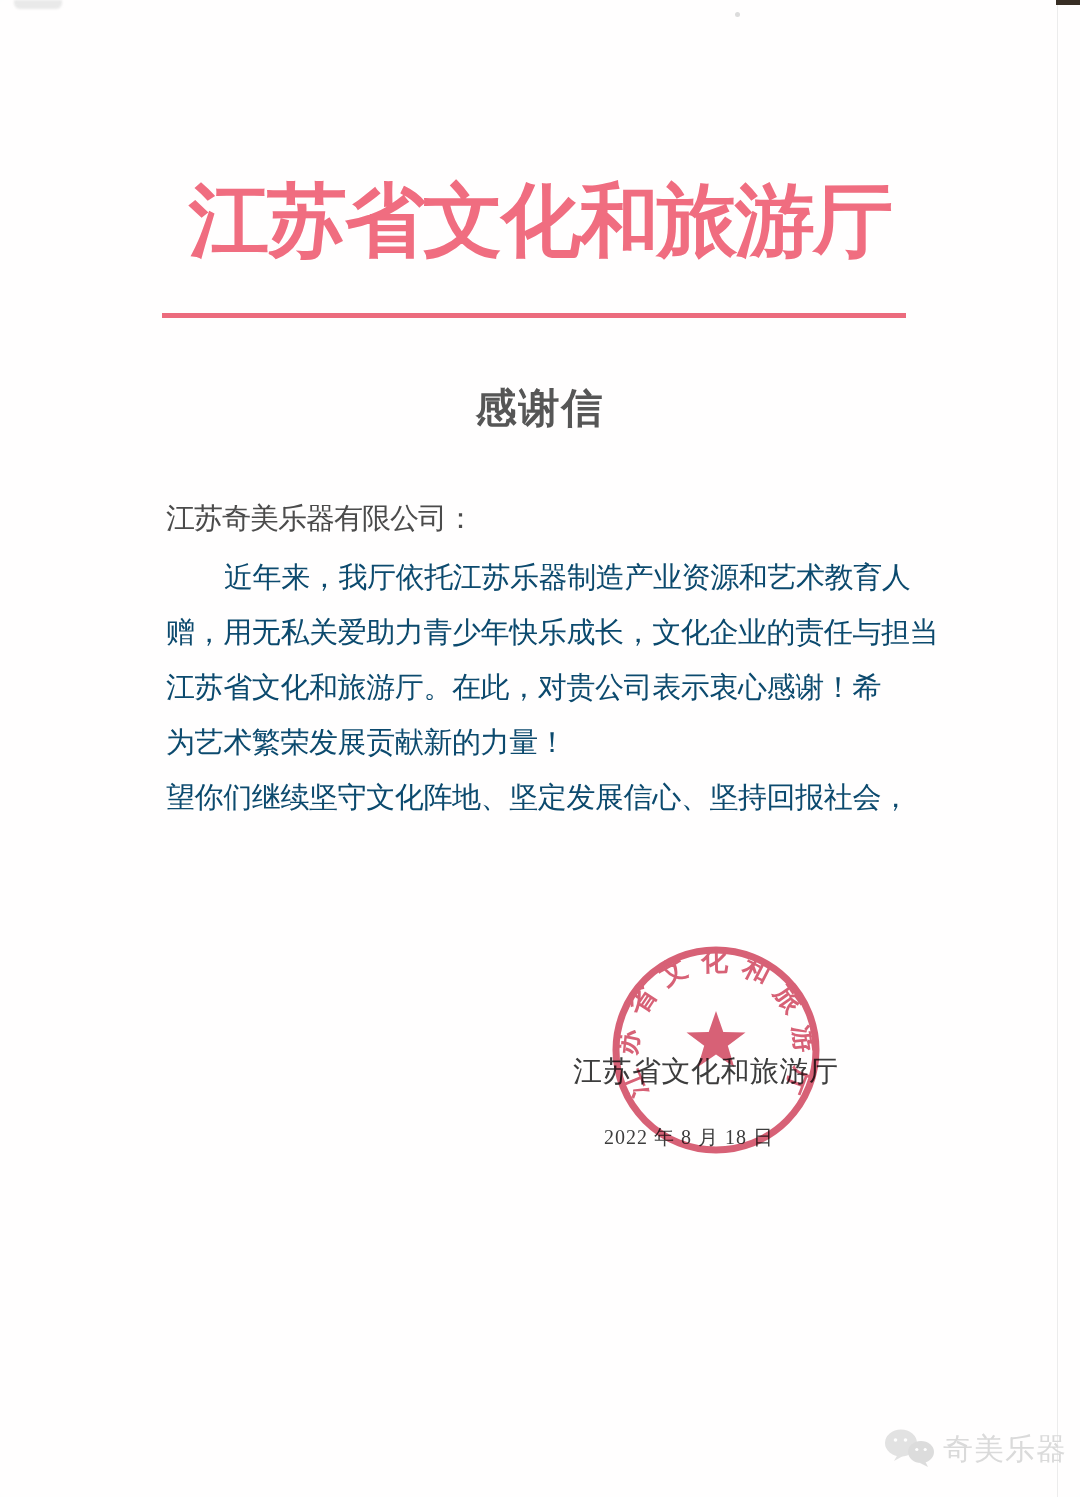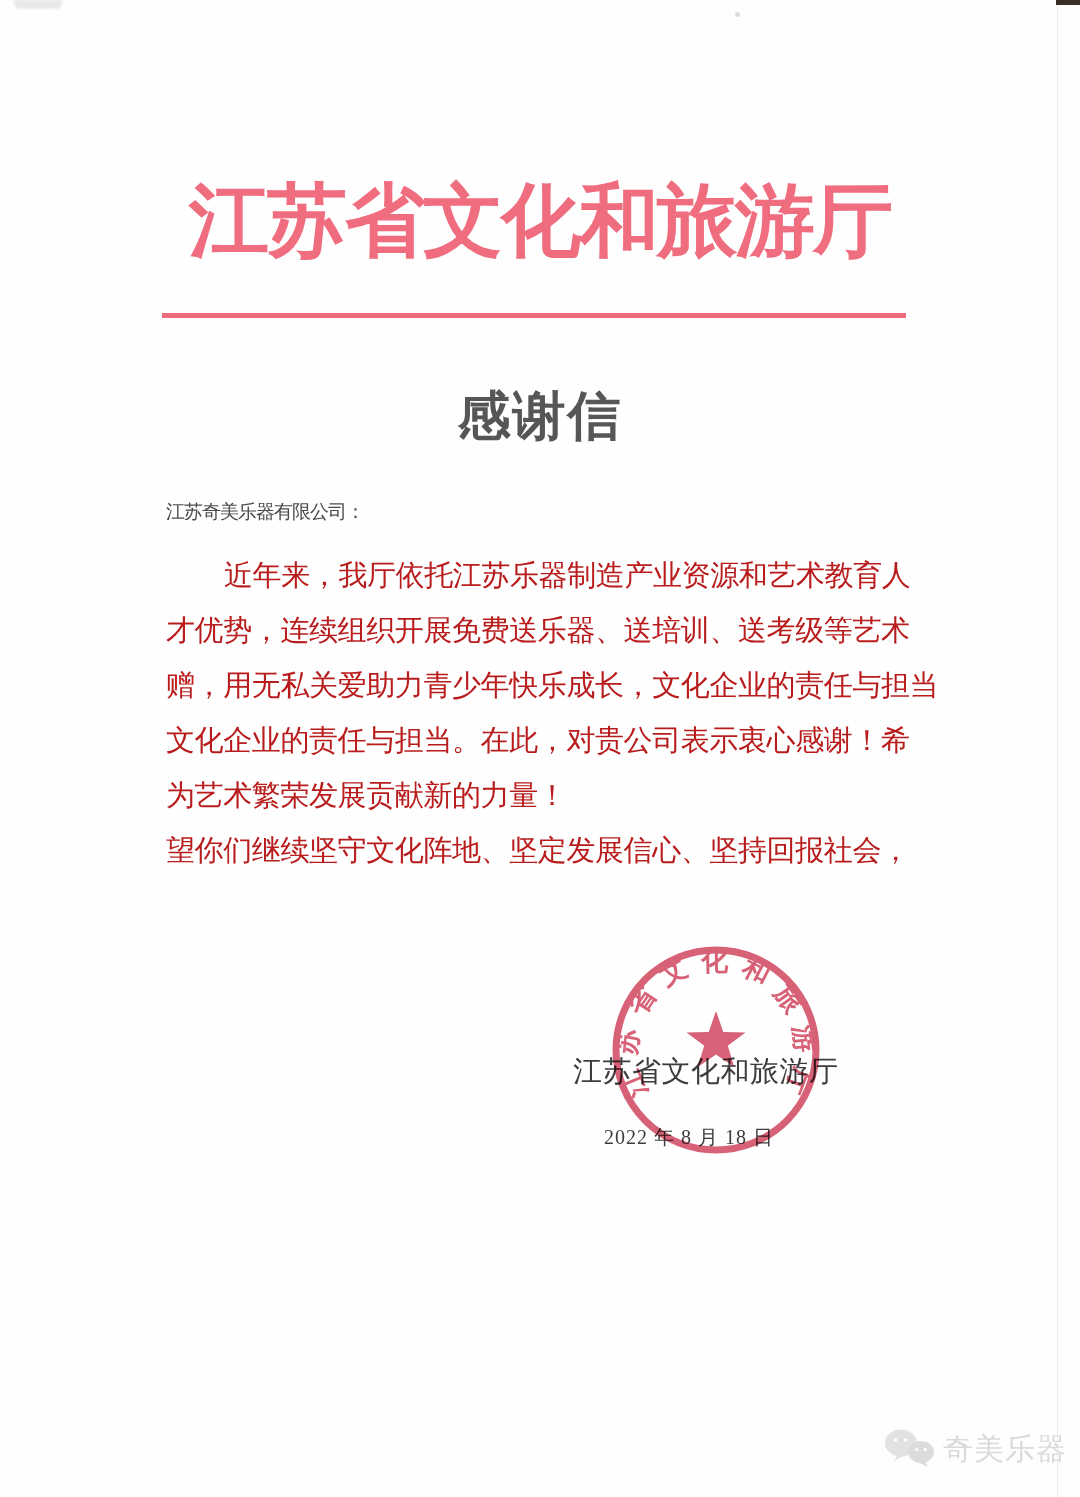--- a/index.html
+++ b/index.html
@@ -26,34 +26,34 @@
     letter-spacing: -2px;
     color: #f06d80;
     white-space: nowrap;
   }
   .red-rule { position: absolute; left: 162px; top: 313px; width: 744px; height: 5px; background: #ec6b7d; }
 
   
   .letter-title {
     position: absolute; left: 0; top: 381px; width: 1080px;
     text-align: center;
-    font-size: 53px; font-weight: bold;
+    font-size: 41px; font-weight: bold;
     letter-spacing: 2px;
     color: #565656;
   }
   .salutation {
     position: absolute; left: 166px; top: 499px;
-    font-size: 19px; letter-spacing: -1px;
+    font-size: 29px; letter-spacing: -1px;
     color: #4b4b4b; white-space: nowrap;
   }
   .body-block { position: absolute; left: 166px; top: 550px; width: 752px; }
   .body-line {
     height: 55px; line-height: 55px;
     font-size: 29px; letter-spacing: -0.4px;
-    color: #b91c1c; white-space: nowrap; font-family: Liberation Mono, monospace;
+    color: #0c4a6e; white-space: nowrap;
   }
   .body-line.indent { text-indent: 58px; }
 
   .signature {
     position: absolute; left: 573px; top: 1052px;
     font-size: 29px; letter-spacing: 0.5px;
     color: #3d3d3d; white-space: nowrap; z-index: 2;
   }
   .letter-date {
     position: absolute; left: 604px; top: 1124px;
@@ -92,23 +92,22 @@
   <div class="speck"></div>
 
   <div class="org-header">江苏省文化和旅游厅</div>
   <div class="red-rule"></div>
 
   <div class="letter-title">感谢信</div>
   <div class="salutation">江苏奇美乐器有限公司：</div>
 
   <div class="body-block">
     <div class="body-line indent">近年来，我厅依托江苏乐器制造产业资源和艺术教育人</div>
-    <div class="body-line">才优势，连续组织开展免费送乐器、送培训、送考级等艺术</div>
     <div class="body-line">赠，用无私关爱助力青少年快乐成长，文化企业的责任与担当</div>
-    <div class="body-line">文化企业的责任与担当。在此，对贵公司表示衷心感谢！希</div>
+    <div class="body-line">江苏省文化和旅游厅。在此，对贵公司表示衷心感谢！希</div>
     <div class="body-line">为艺术繁荣发展贡献新的力量！</div>
     <div class="body-line">望你们继续坚守文化阵地、坚定发展信心、坚持回报社会，</div>
   </div>
 
   <div class="signature">江苏省文化和旅游厅</div>
   <div class="letter-date">2022 年 8 月 18 日</div>
 
   <svg class="seal" viewBox="0 0 218 218" aria-hidden="true">
     <defs>
       <path id="sealArc" d="M 41.2 151.4 A 80 80 0 1 1 176.8 151.4" fill="none"></path>

